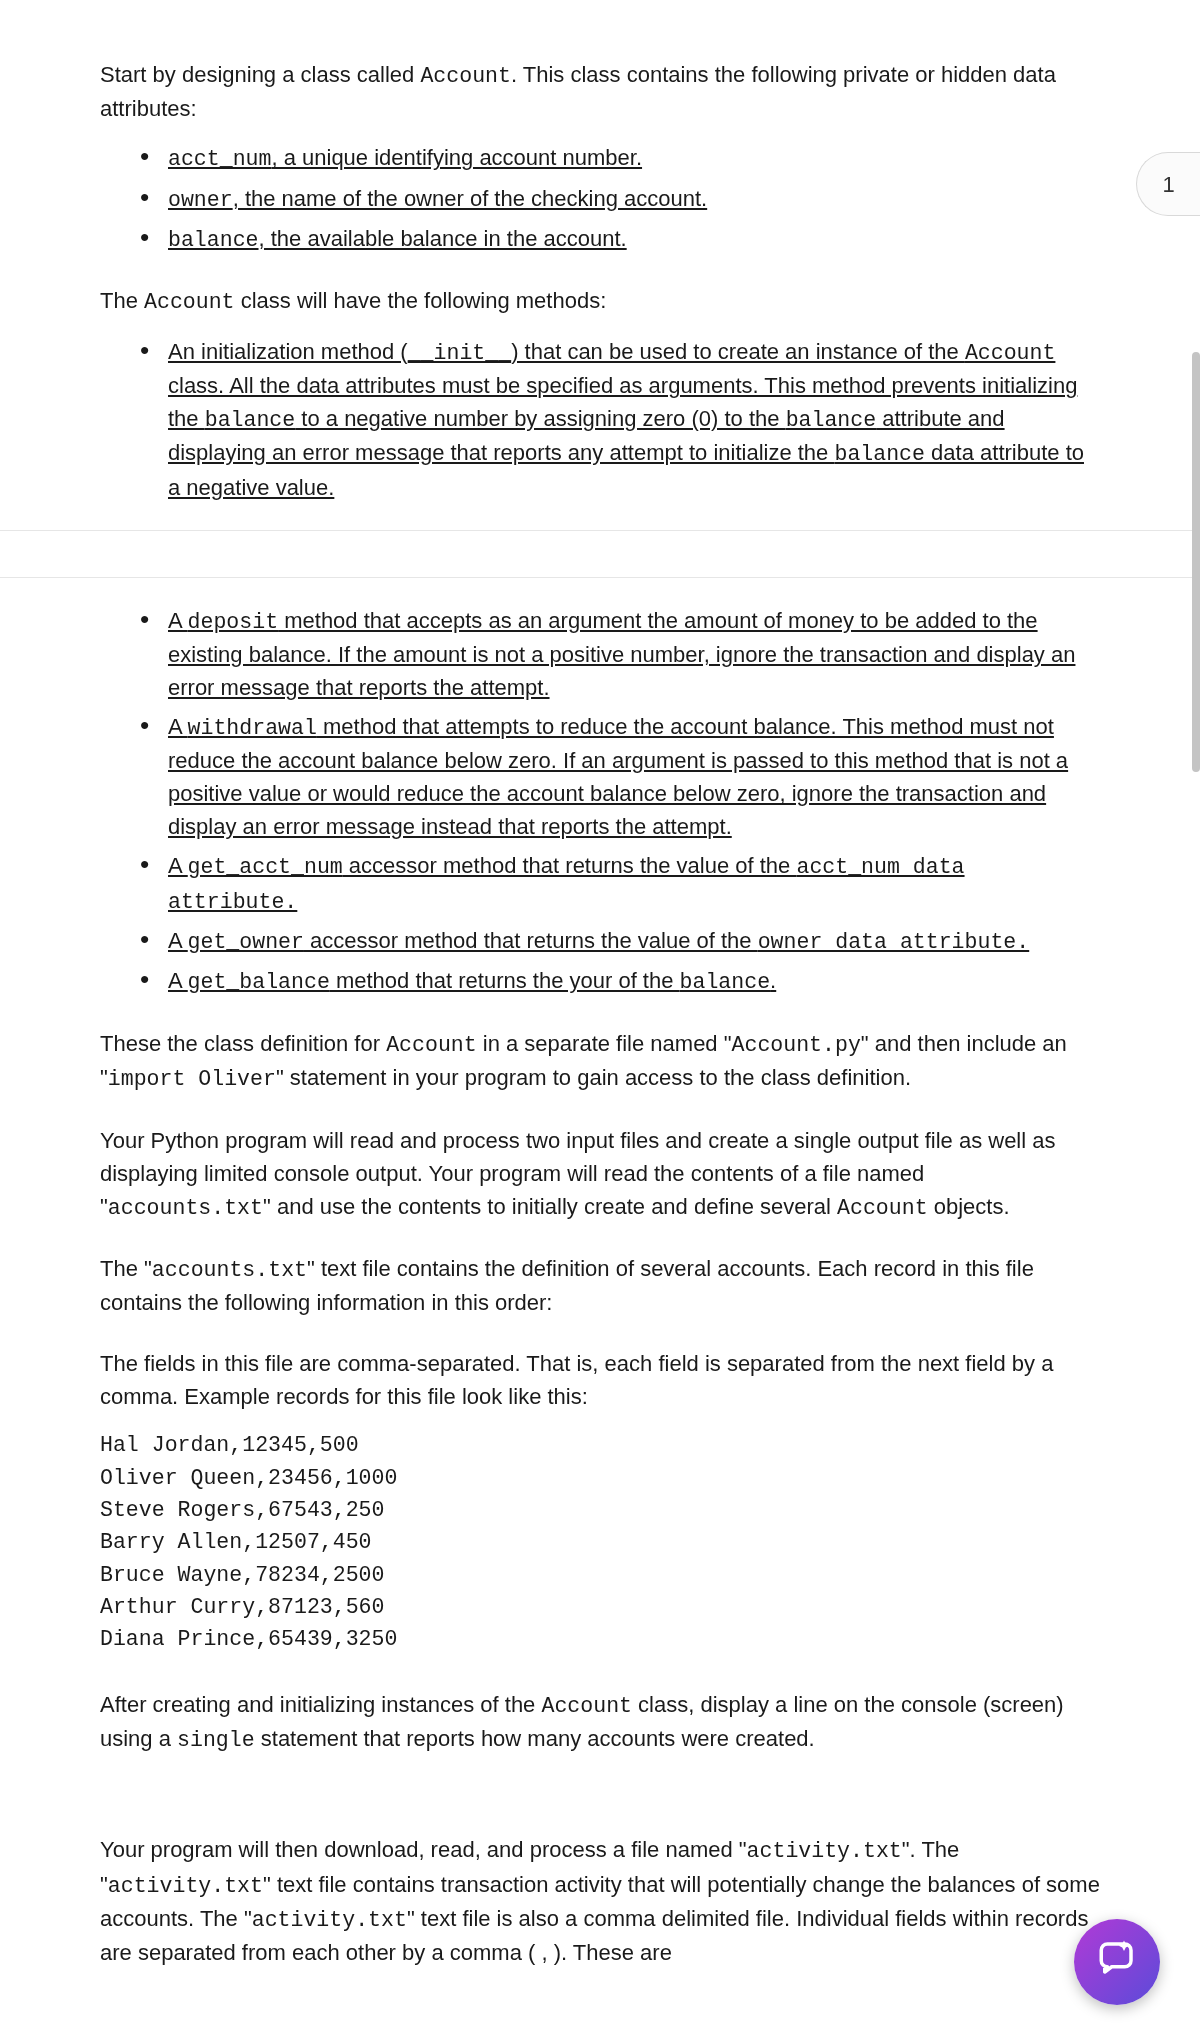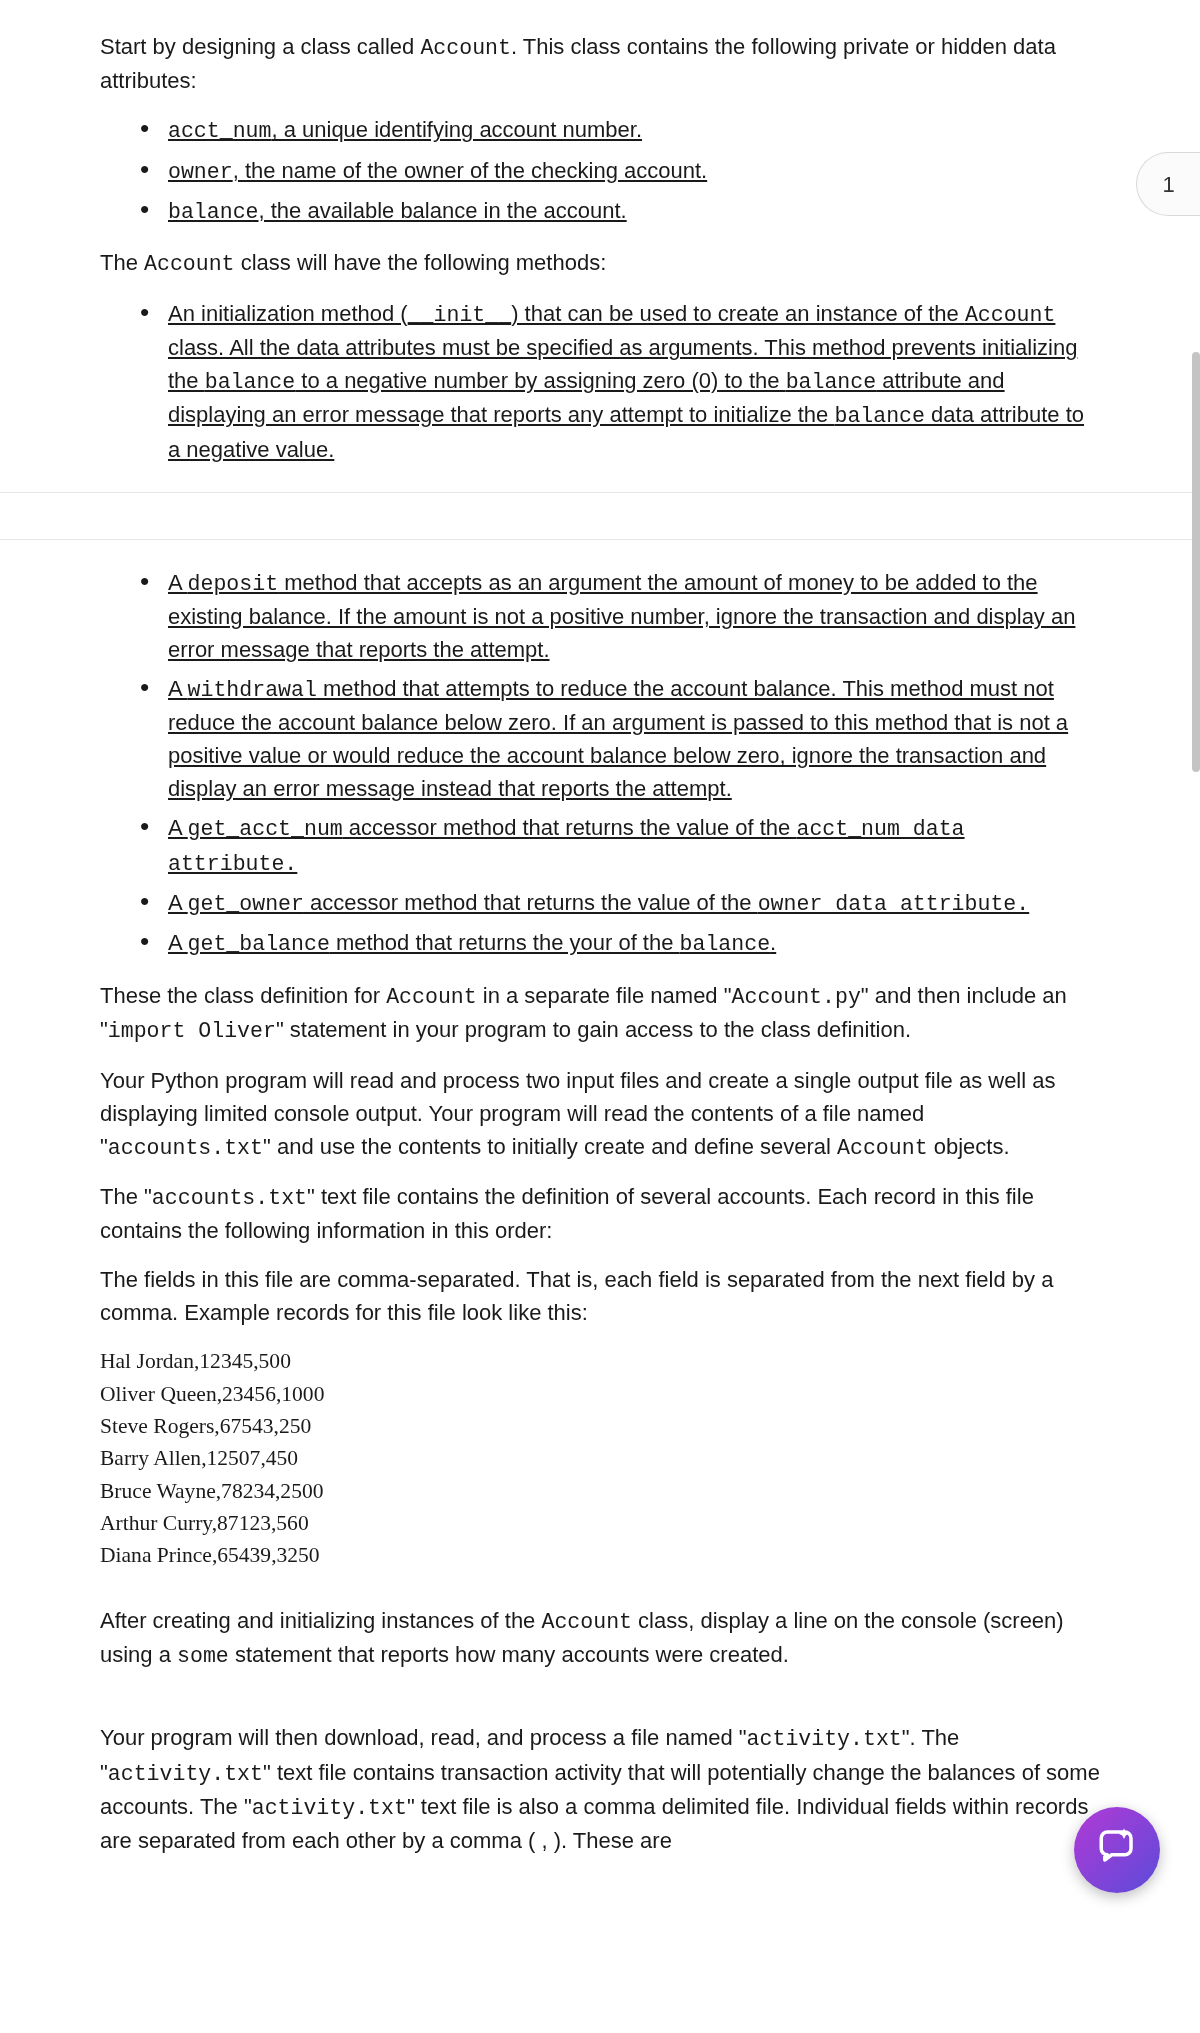--- a/index.html
+++ b/index.html
@@ -8,21 +8,21 @@
     font-size: 22px;
     line-height: 1.5;
     color: #1a1a1a;
     background: #ffffff;
     width: 1200px;
     position: relative;
   }
   .content {
     padding: 30px 100px 60px 100px;
   }
-  p { margin-bottom: 16px; }
+  p { margin-bottom: 16px; margin-top: 28px; }
   code, .mono {
     font-family: "Courier New", Courier, monospace;
     font-size: 0.98em;
   }
   ul.bullets {
     list-style: none;
     margin: 0 0 18px 40px;
     padding: 0;
   }
   ul.bullets > li {
@@ -45,21 +45,21 @@
   }
   ol.nums li { margin-bottom: 2px; }
   .section-break {
     height: 48px;
     border-top: 1px solid #e6e6e6;
     border-bottom: 1px solid #e6e6e6;
     margin: 26px -100px 26px -100px;
     background: #fff;
   }
   .codeblock {
-    font-family: Liberation Serif, serif;
+    font-family: Liberation Mono, monospace;
     white-space: pre;
     font-size: 0.98em;
     line-height: 1.5;
     margin-bottom: 32px;
   }
   .badge {
     position: absolute;
     top: 152px;
     right: 0;
     width: 64px;
@@ -176,21 +176,21 @@
 
   <div class="codeblock">Hal Jordan,12345,500
 Oliver Queen,23456,1000
 Steve Rogers,67543,250
 Barry Allen,12507,450
 Bruce Wayne,78234,2500
 Arthur Curry,87123,560
 Diana Prince,65439,3250</div>
 
   <p>
-    <span>After creating and initializing instances of the </span><code>Account</code><span> class, display a line on the console (screen) using a </span><code>some</code><span> statement that reports how many accounts were created.</span>
+    <span>After creating and initializing instances of the </span><code>Account</code><span> class, display a line on the console (screen) using a </span><code>single</code><span> statement that reports how many accounts were created.</span>
   </p>
 
   <br>
 
   <p>
     <span>Your program will then download, read, and process a file named "</span><code>activity.txt</code><span>". The "</span><code>activity.txt</code><span>" text file contains transaction activity that will potentially change the balances of some accounts. The "</span><code>activity.txt</code><span>" text file is also a comma delimited file. Individual fields within records are separated from each other by a comma ( , ). These are</span>
   </p>
 
 </div>
 

